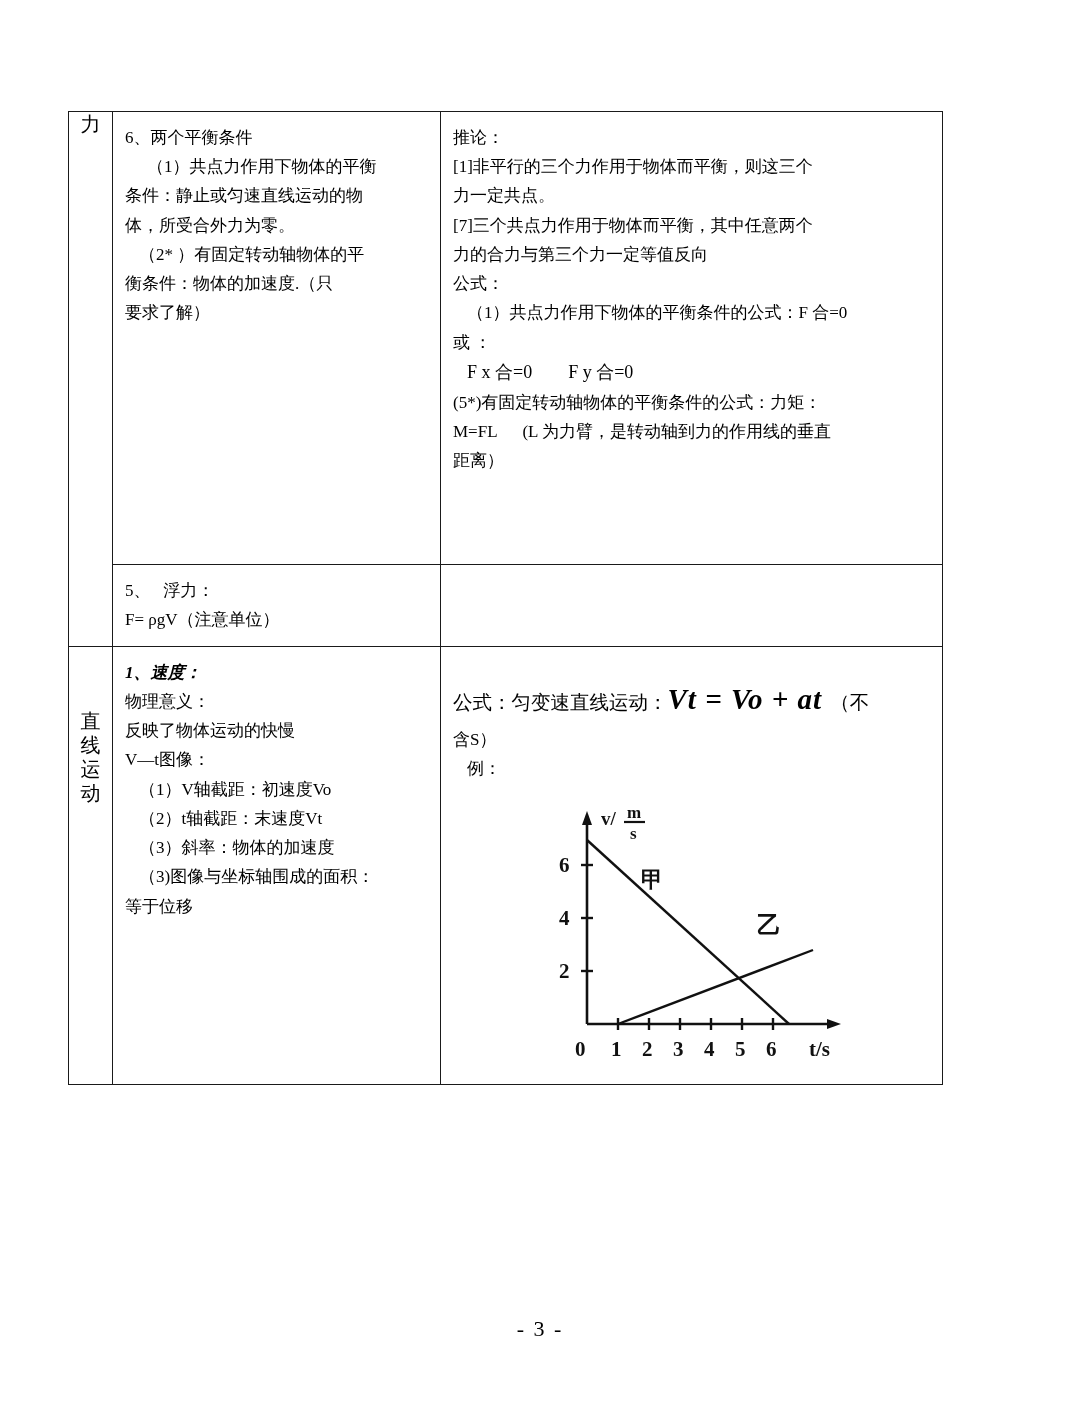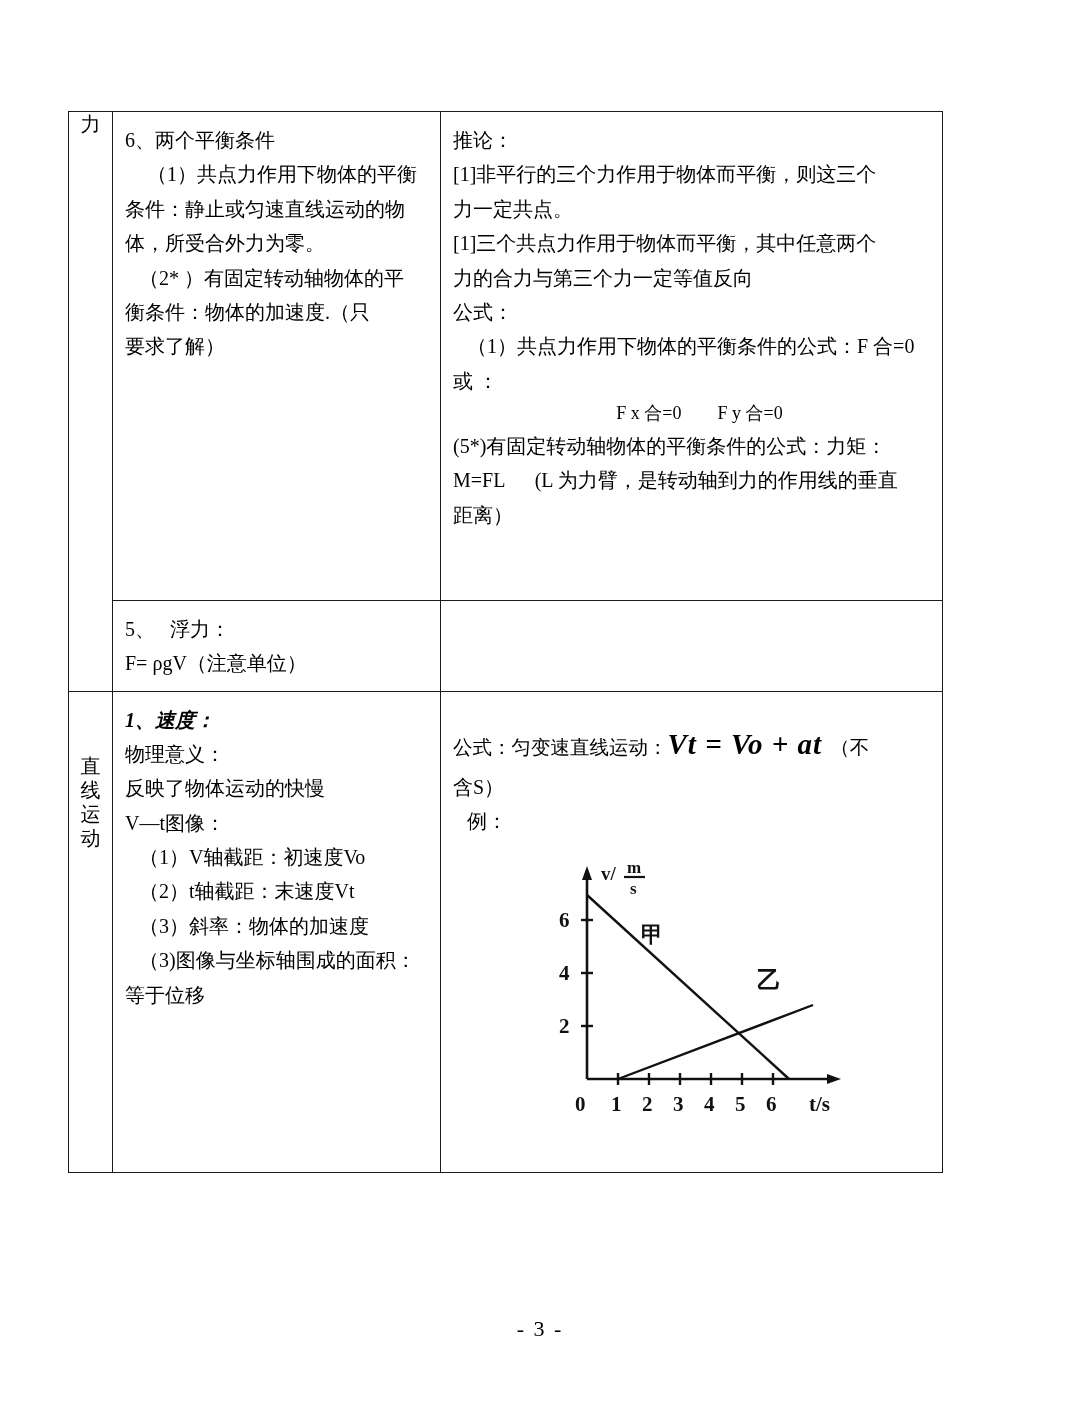--- a/index.html
+++ b/index.html
@@ -58,28 +58,28 @@
     height: 100%;
     font-size: 20px;
     line-height: 1.2;
   }
   .vstack.single { justify-content: center; }
   .vstack span { display: block; }
 
   
   .ln {
     line-height: 1.72;
-    font-size: 20px;
+    font-size: 17px;
     white-space: pre-wrap;
   }
   .ln.ind   { text-indent: 22px; }
   .ln.ind2  { text-indent: 14px; }
   .ln.b     { font-weight: bold; font-style: italic; }
   .ln.sm    { font-size: 18px; }
-  .ln.subline { padding-left: 14px; text-align: center; }
+  .ln.subline { padding-left: 14px; }
 
   
   .formula {
     font-family: "Liberation Serif", "DejaVu Serif", serif;
     font-style: italic;
     font-weight: bold;
     font-size: 29px;
     letter-spacing: 1px;
     white-space: nowrap;
   }
@@ -146,21 +146,21 @@
             <div class="ln">要求了解）</div>
             <div style="height:226px" class="blankfill"></div>
           </div>
         </td>
 
         <td class="rightcol">
           <div class="pad">
             <div class="ln">推论：</div>
             <div class="ln">[1]非平行的三个力作用于物体而平衡，则这三个</div>
             <div class="ln">力一定共点。</div>
-            <div class="ln">[1]三个共点力作用于物体而平衡，其中任意两个</div>
+            <div class="ln">[7]三个共点力作用于物体而平衡，其中任意两个</div>
             <div class="ln">力的合力与第三个力一定等值反向</div>
             <div class="ln">公式：</div>
             <div class="ln ind2">（1）共点力作用下物体的平衡条件的公式：F 合=0</div>
             <div class="ln">或 ：</div>
             <div class="ln sm subline">F x 合=0        F y 合=0</div>
             <div class="ln">(5*)有固定转动轴物体的平衡条件的公式：力矩：</div>
             <div class="ln">M=FL      (L 为力臂，是转动轴到力的作用线的垂直</div>
             <div class="ln">距离）</div>
           </div>
         </td>

